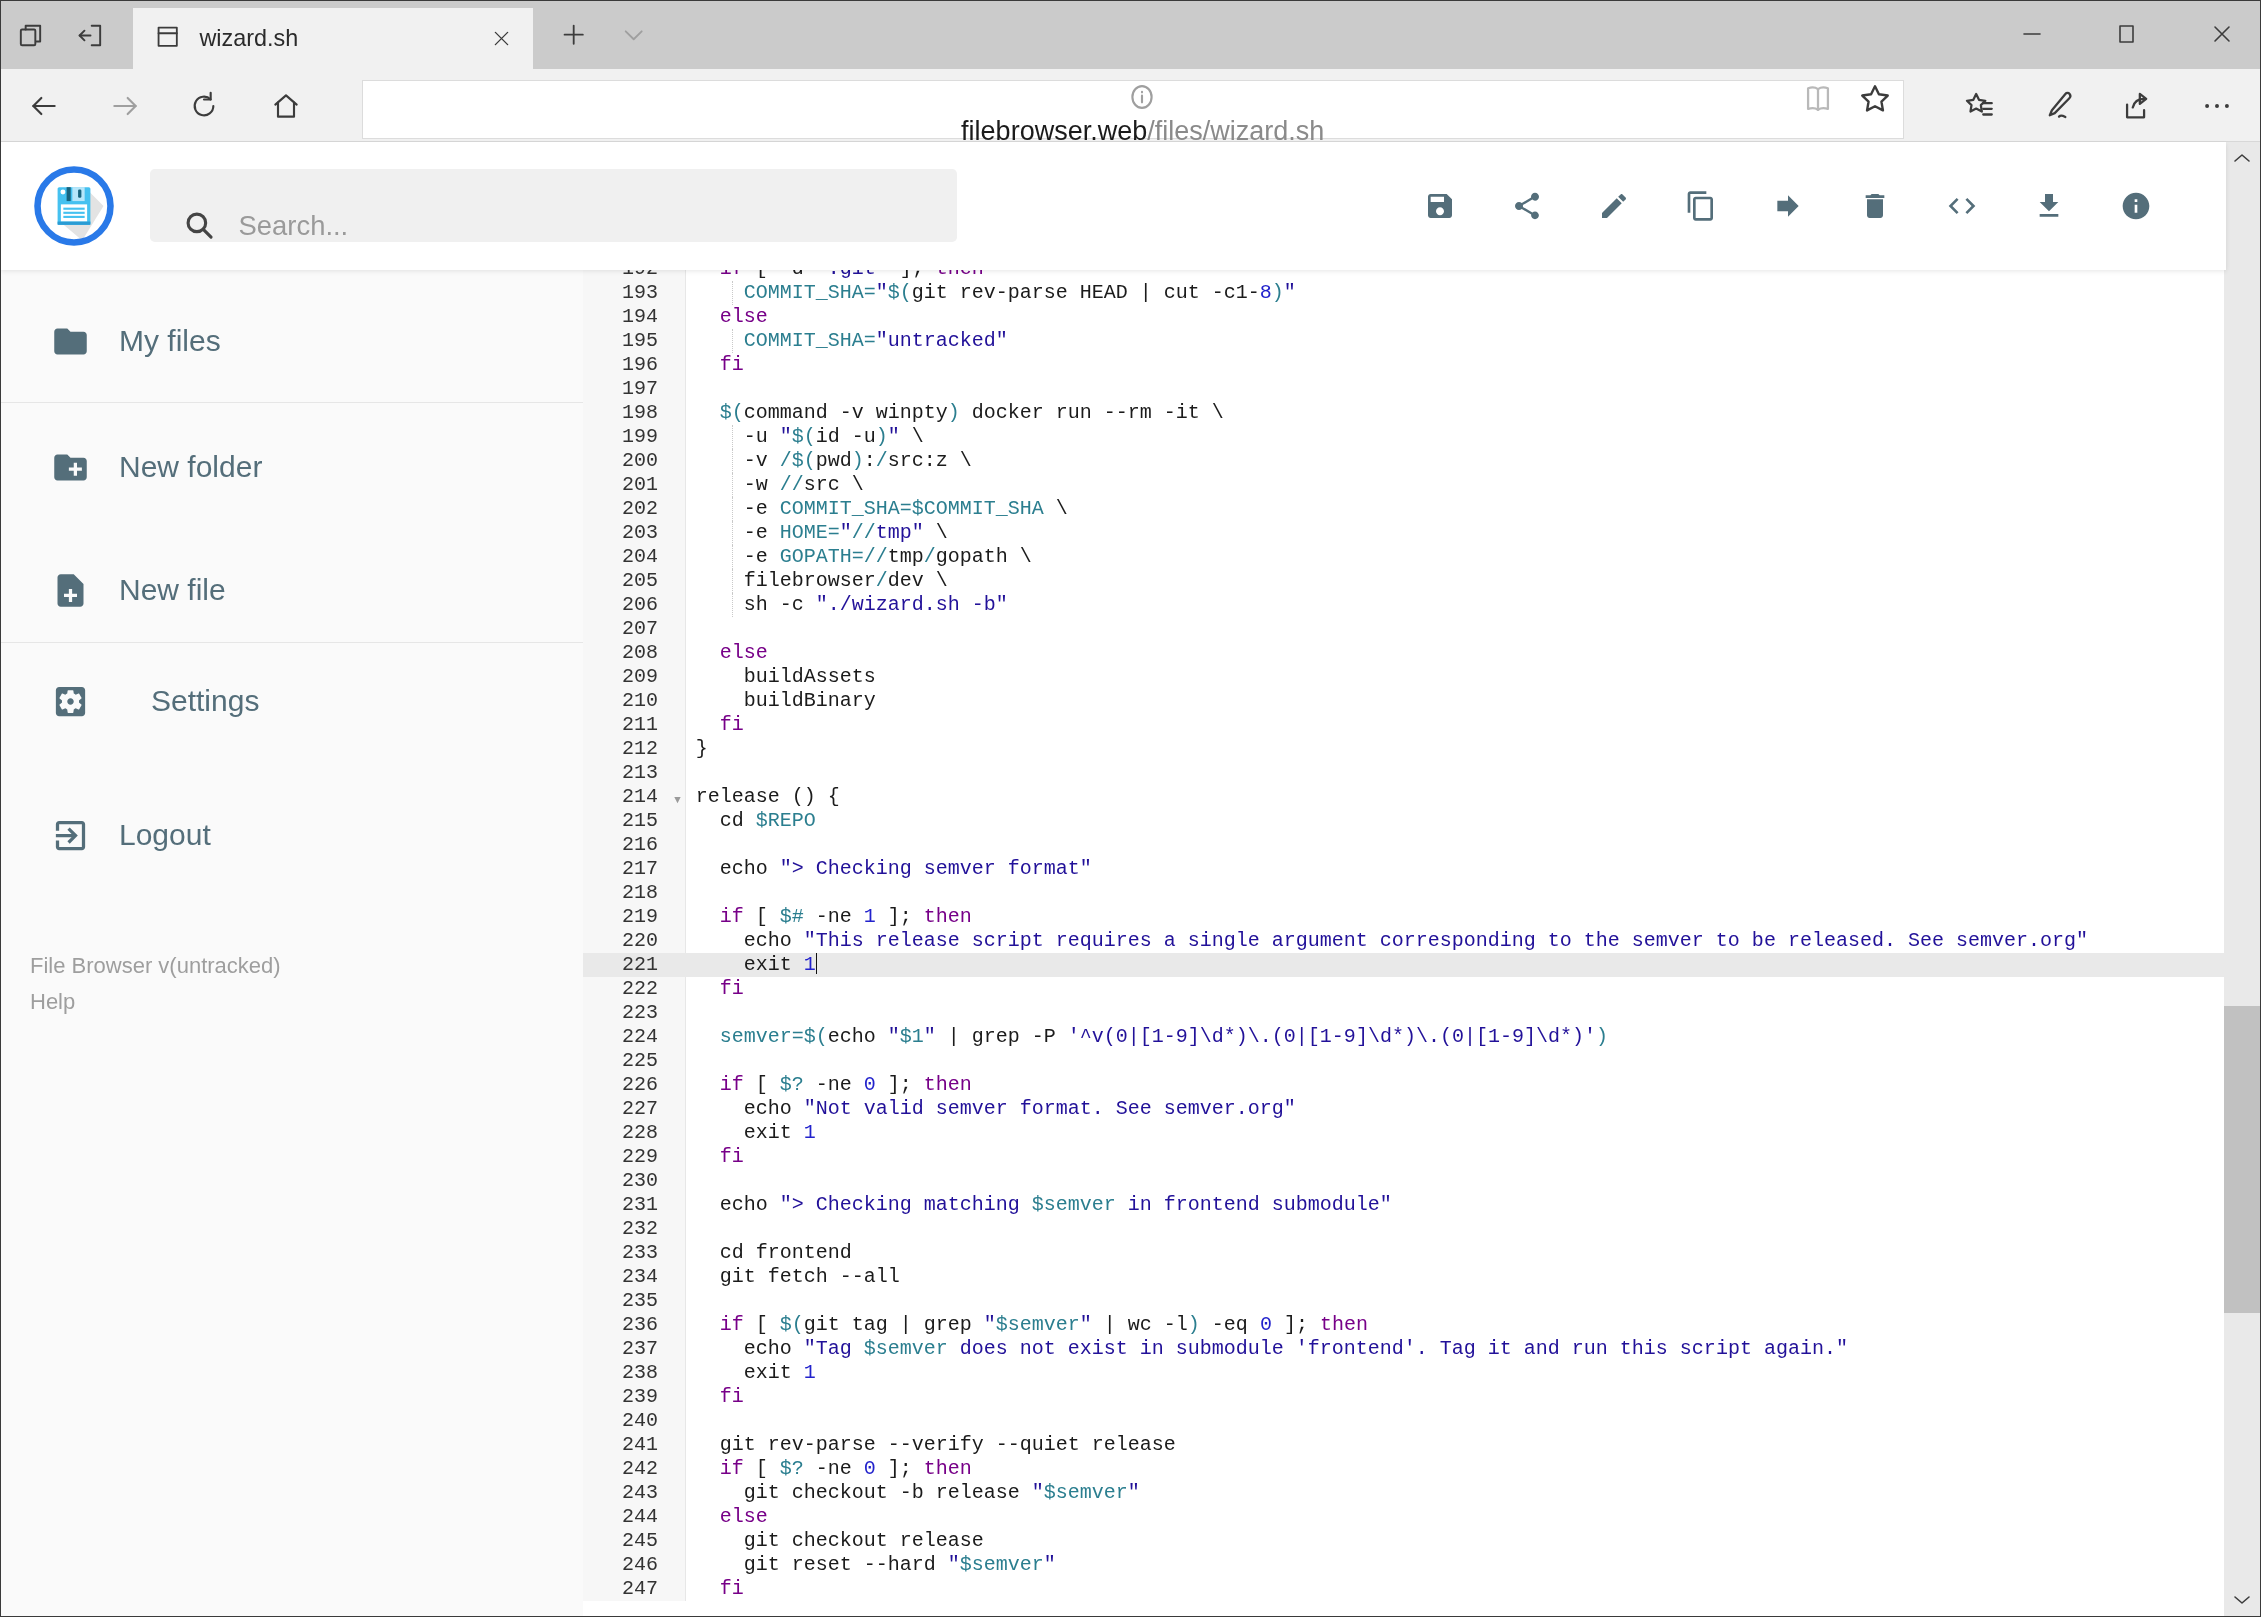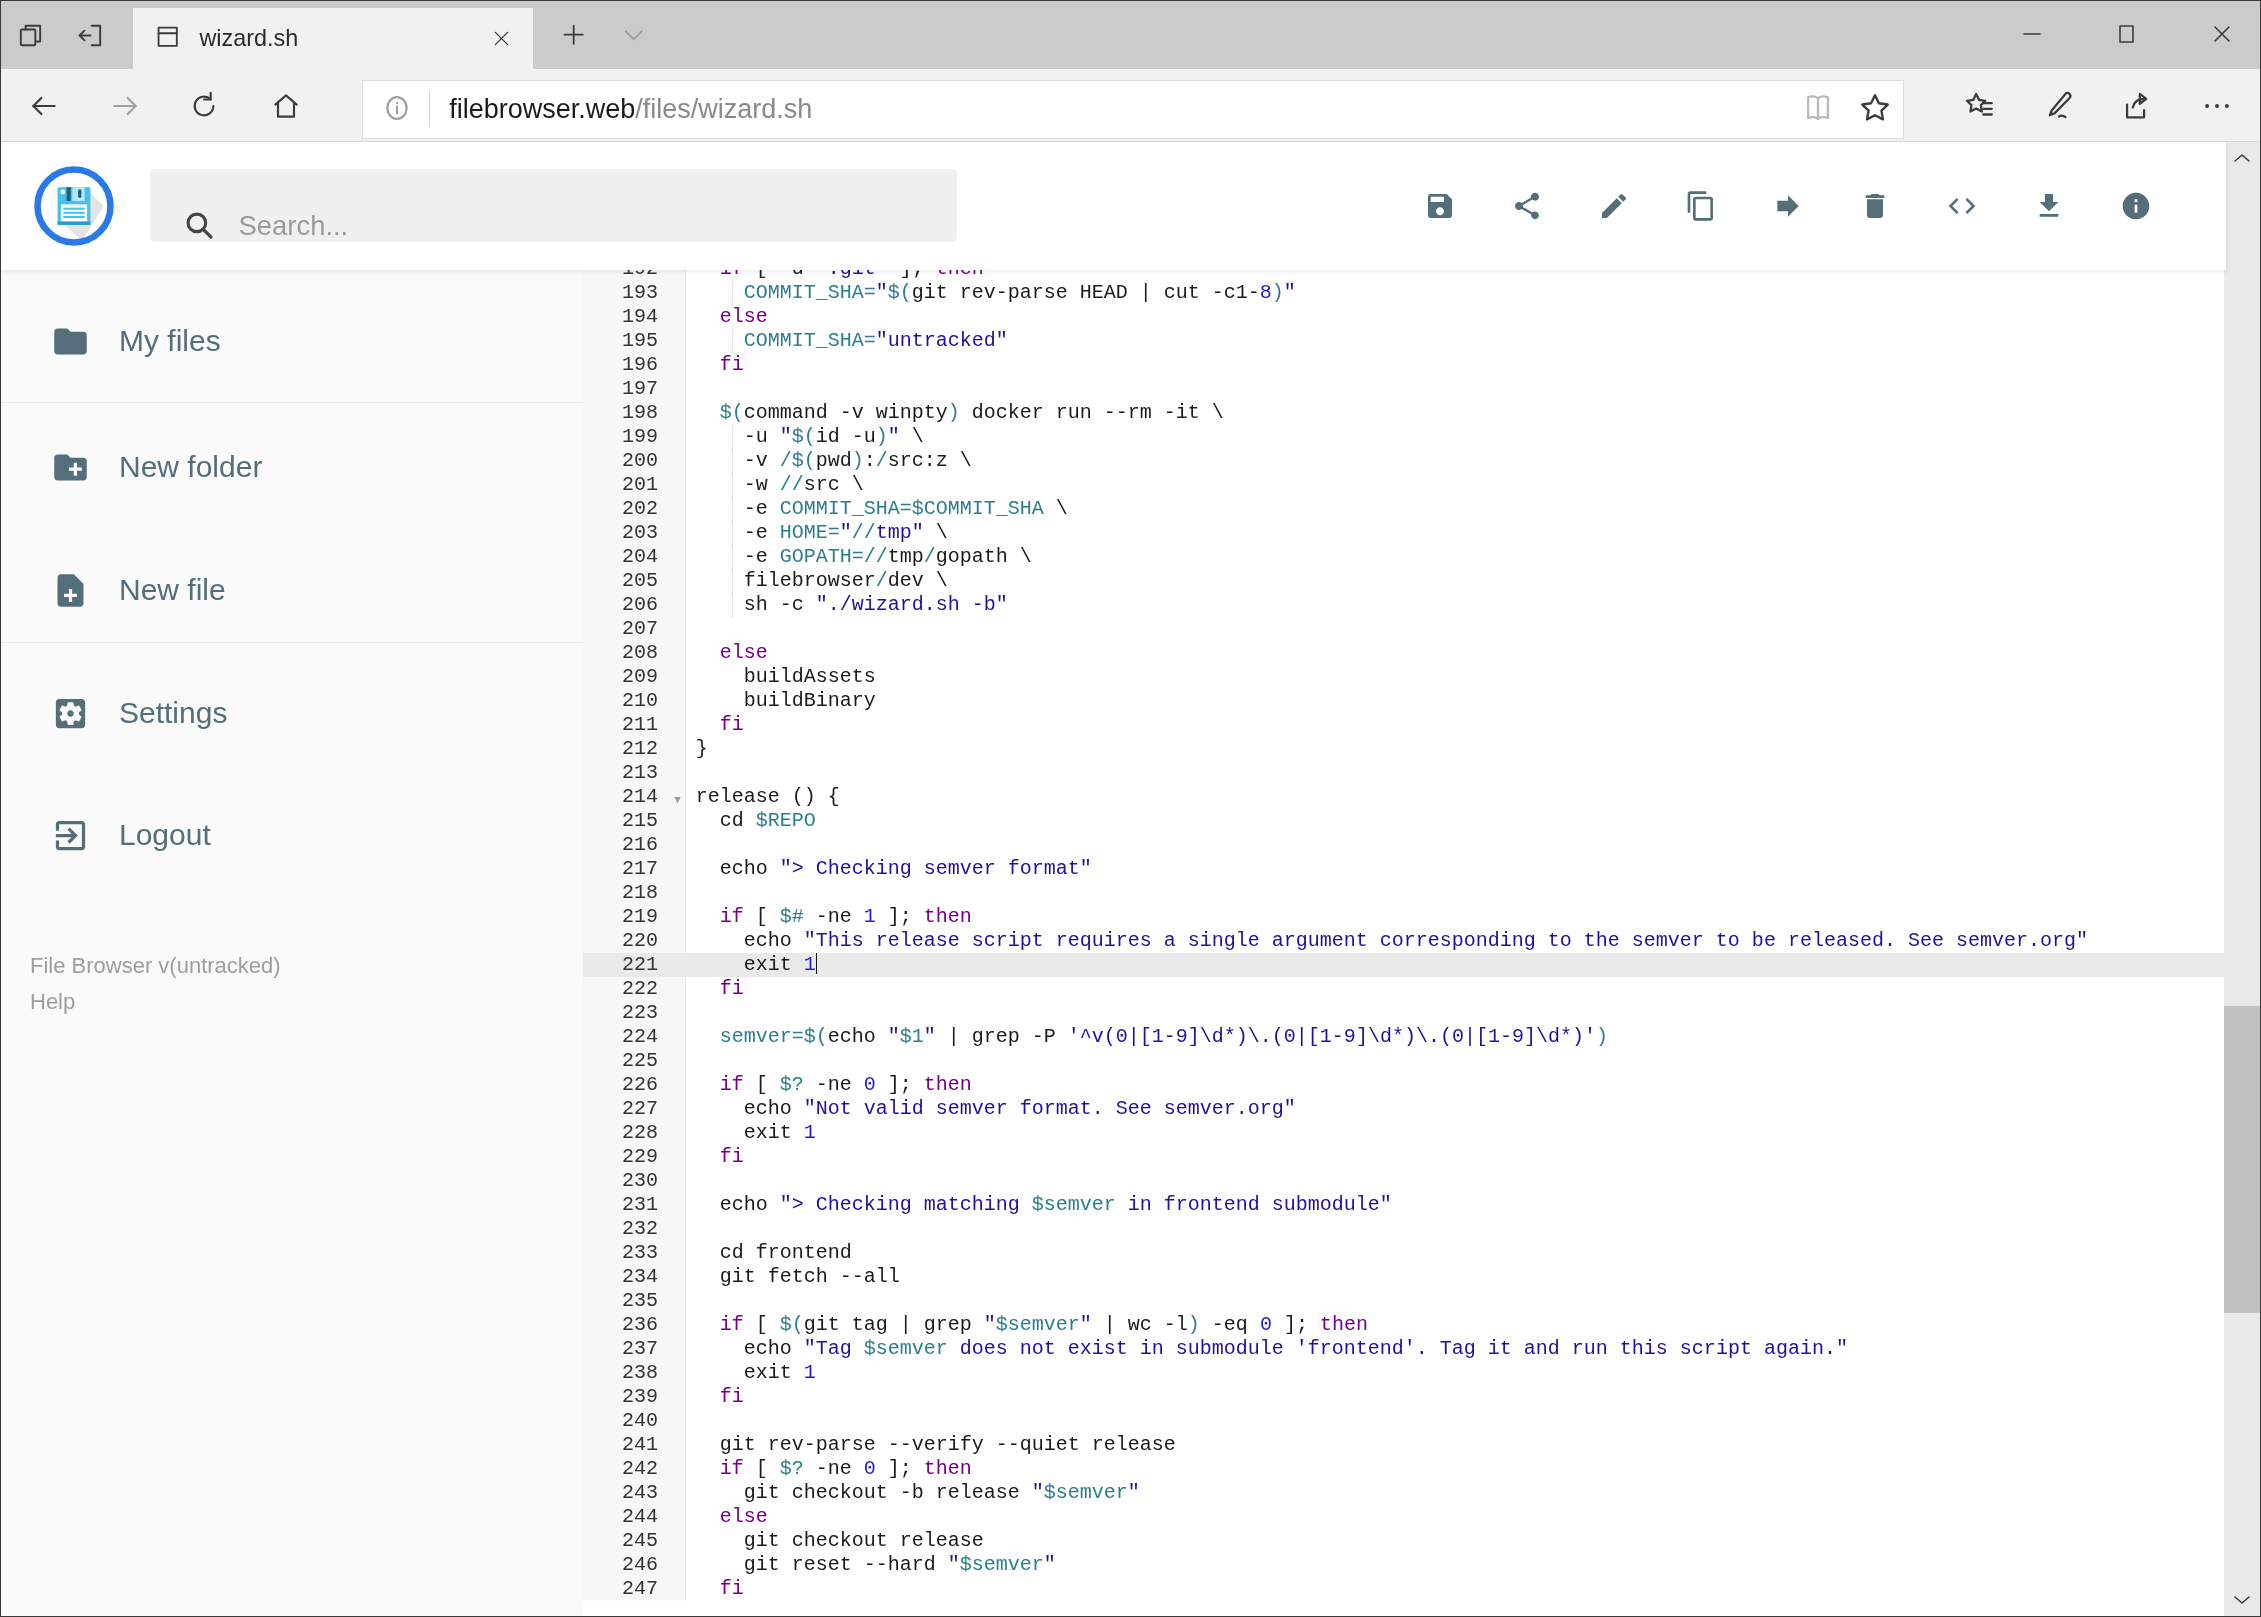--- a/index.html
+++ b/index.html
@@ -18,21 +18,21 @@
   #tab .doc { margin-left:21px; }
   #tab .title { margin-left:18px; font-size:23.4px; color:#2b2b2b; }
   #tab .close { position:absolute; right:16px; top:14.5px; width:32px; height:32px; display:flex; align-items:center; justify-content:center; }
   #newtab { left:555px; }
   #tabchev { left:615px; }
   #win-min { left:1998px; } #win-max { left:2093px; } #win-close { left:2188px; }
   .winbtn { position:absolute; top:9.7px; width:65px; height:47px; display:flex; align-items:center; justify-content:center; }
 
   #addressbar { position:absolute; left:0; top:68px; width:100%; height:73px; background:#f1f1f1; border-bottom:0.8px solid #d8d8d8; }
   .nav-icon { position:absolute; top:19.4px; width:37px; height:36px; display:flex; align-items:center; justify-content:center; }
-  #urlbox { position:absolute; left:361px; top:10.5px; width:1542px; height:59px; background:#fff; border:0.8px solid #dcdcdc; display:flex; align-items:center; }
+  #urlbox { position:absolute; left:361px; top:10.5px; width:1542px; height:59px; background:#fff; border:0.8px solid #dcdcdc; display:flex; align-items:center;flex-direction:column; }
   #urlbox .info { margin-left:18px; }
   #urlbox .divider { width:0.8px; height:36px; background:#d4d4d4; margin-left:16px; }
   #urlbox .url { margin-left:19.4px; font-size:27px; color:#1b1b1b; white-space:nowrap; }
   #urlbox .url .path { color:#8a8a8a; }
   #urlbox .right { position:absolute; right:9.7px; display:flex; align-items:center; gap:22.6px; }
 
   
   #appheader { position:absolute; left:0; top:141px; width:2225px; height:128px; background:#fff; box-shadow:0 1.6px 4.8px rgba(0,0,0,.10); z-index:3; }
   #logo { position:absolute; left:32px; top:22.6px; width:82px; height:82px; }
   #searchbox { position:absolute; left:149px; top:27.4px; width:807px; height:73px; background:#f0f0f0; border-radius:4.8px; display:flex; align-items:flex-end; }
@@ -352,21 +352,21 @@
       </svg>
     <span class="lbl">New folder</span>
   </div>
   <div class="side-item" style="top:281px;">
     <svg viewBox="0 0 24 24">
         <path d="M14 2H6c-1.1 0-2 .9-2 2v16c0 1.1.9 2 2 2h12c1.1 0 2-.9 2-2V8l-6-6zm2 14h-3v3h-2v-3H8v-2h3v-3h2v3h3v2z"></path>
       </svg>
     <span class="lbl">New file</span>
   </div>
   <div class="side-div" style="top:372px;"></div>
-  <div class="side-item" style="top:404px;">
+  <div class="side-item" style="top:392px;gap:32px;">
     <svg viewBox="0 0 24 24">
         <path d="M12 10c-1.1 0-2 .9-2 2s.9 2 2 2 2-.9 2-2-.9-2-2-2zm7-7H5c-1.1 0-2 .9-2 2v14c0 1.1.9 2 2 2h14c1.1 0 2-.9 2-2V5c0-1.1-.9-2-2-2zm-1.75 9c0 .23-.02.46-.05.68l1.48 1.16c.13.11.17.3.08.45l-1.4 2.42c-.09.15-.27.21-.43.15l-1.74-.7c-.36.28-.76.51-1.18.69l-.26 1.85c-.03.17-.18.3-.35.3h-2.8c-.17 0-.32-.13-.35-.29l-.26-1.85c-.43-.18-.82-.41-1.18-.69l-1.74.7c-.16.06-.34 0-.43-.15l-1.4-2.42c-.09-.15-.05-.34.08-.45l1.48-1.16c-.03-.23-.05-.46-.05-.69 0-.23.02-.46.05-.68l-1.48-1.16c-.13-.11-.17-.3-.08-.45l1.4-2.42c.09-.15.27-.21.43-.15l1.74.7c.36-.28.76-.51 1.18-.69l.26-1.85c.03-.17.18-.3.35-.3h2.8c.17 0 .32.13.35.29l.26 1.85c.43.18.82.41 1.18.69l1.74-.7c.16-.06.34 0 .43.15l1.4 2.42c.09.15.05.34-.08.45l-1.48 1.16c.03.23.05.46.05.69z"></path>
       </svg>
     <span class="lbl">Settings</span>
   </div>
   <div class="side-item" style="top:526px;align-items:center;">
     <svg viewBox="0 0 24 24">
         <path d="M10.09 15.59L11.5 17l5-5-5-5-1.41 1.41L12.67 11H3v2h9.67l-2.58 2.59zM19 3H5c-1.11 0-2 .9-2 2v4h2V5h14v14H5v-4H3v4c0 1.1.89 2 2 2h14c1.1 0 2-.9 2-2V5c0-1.1-.9-2-2-2z"></path>
       </svg>
     <span class="lbl">Logout</span>

